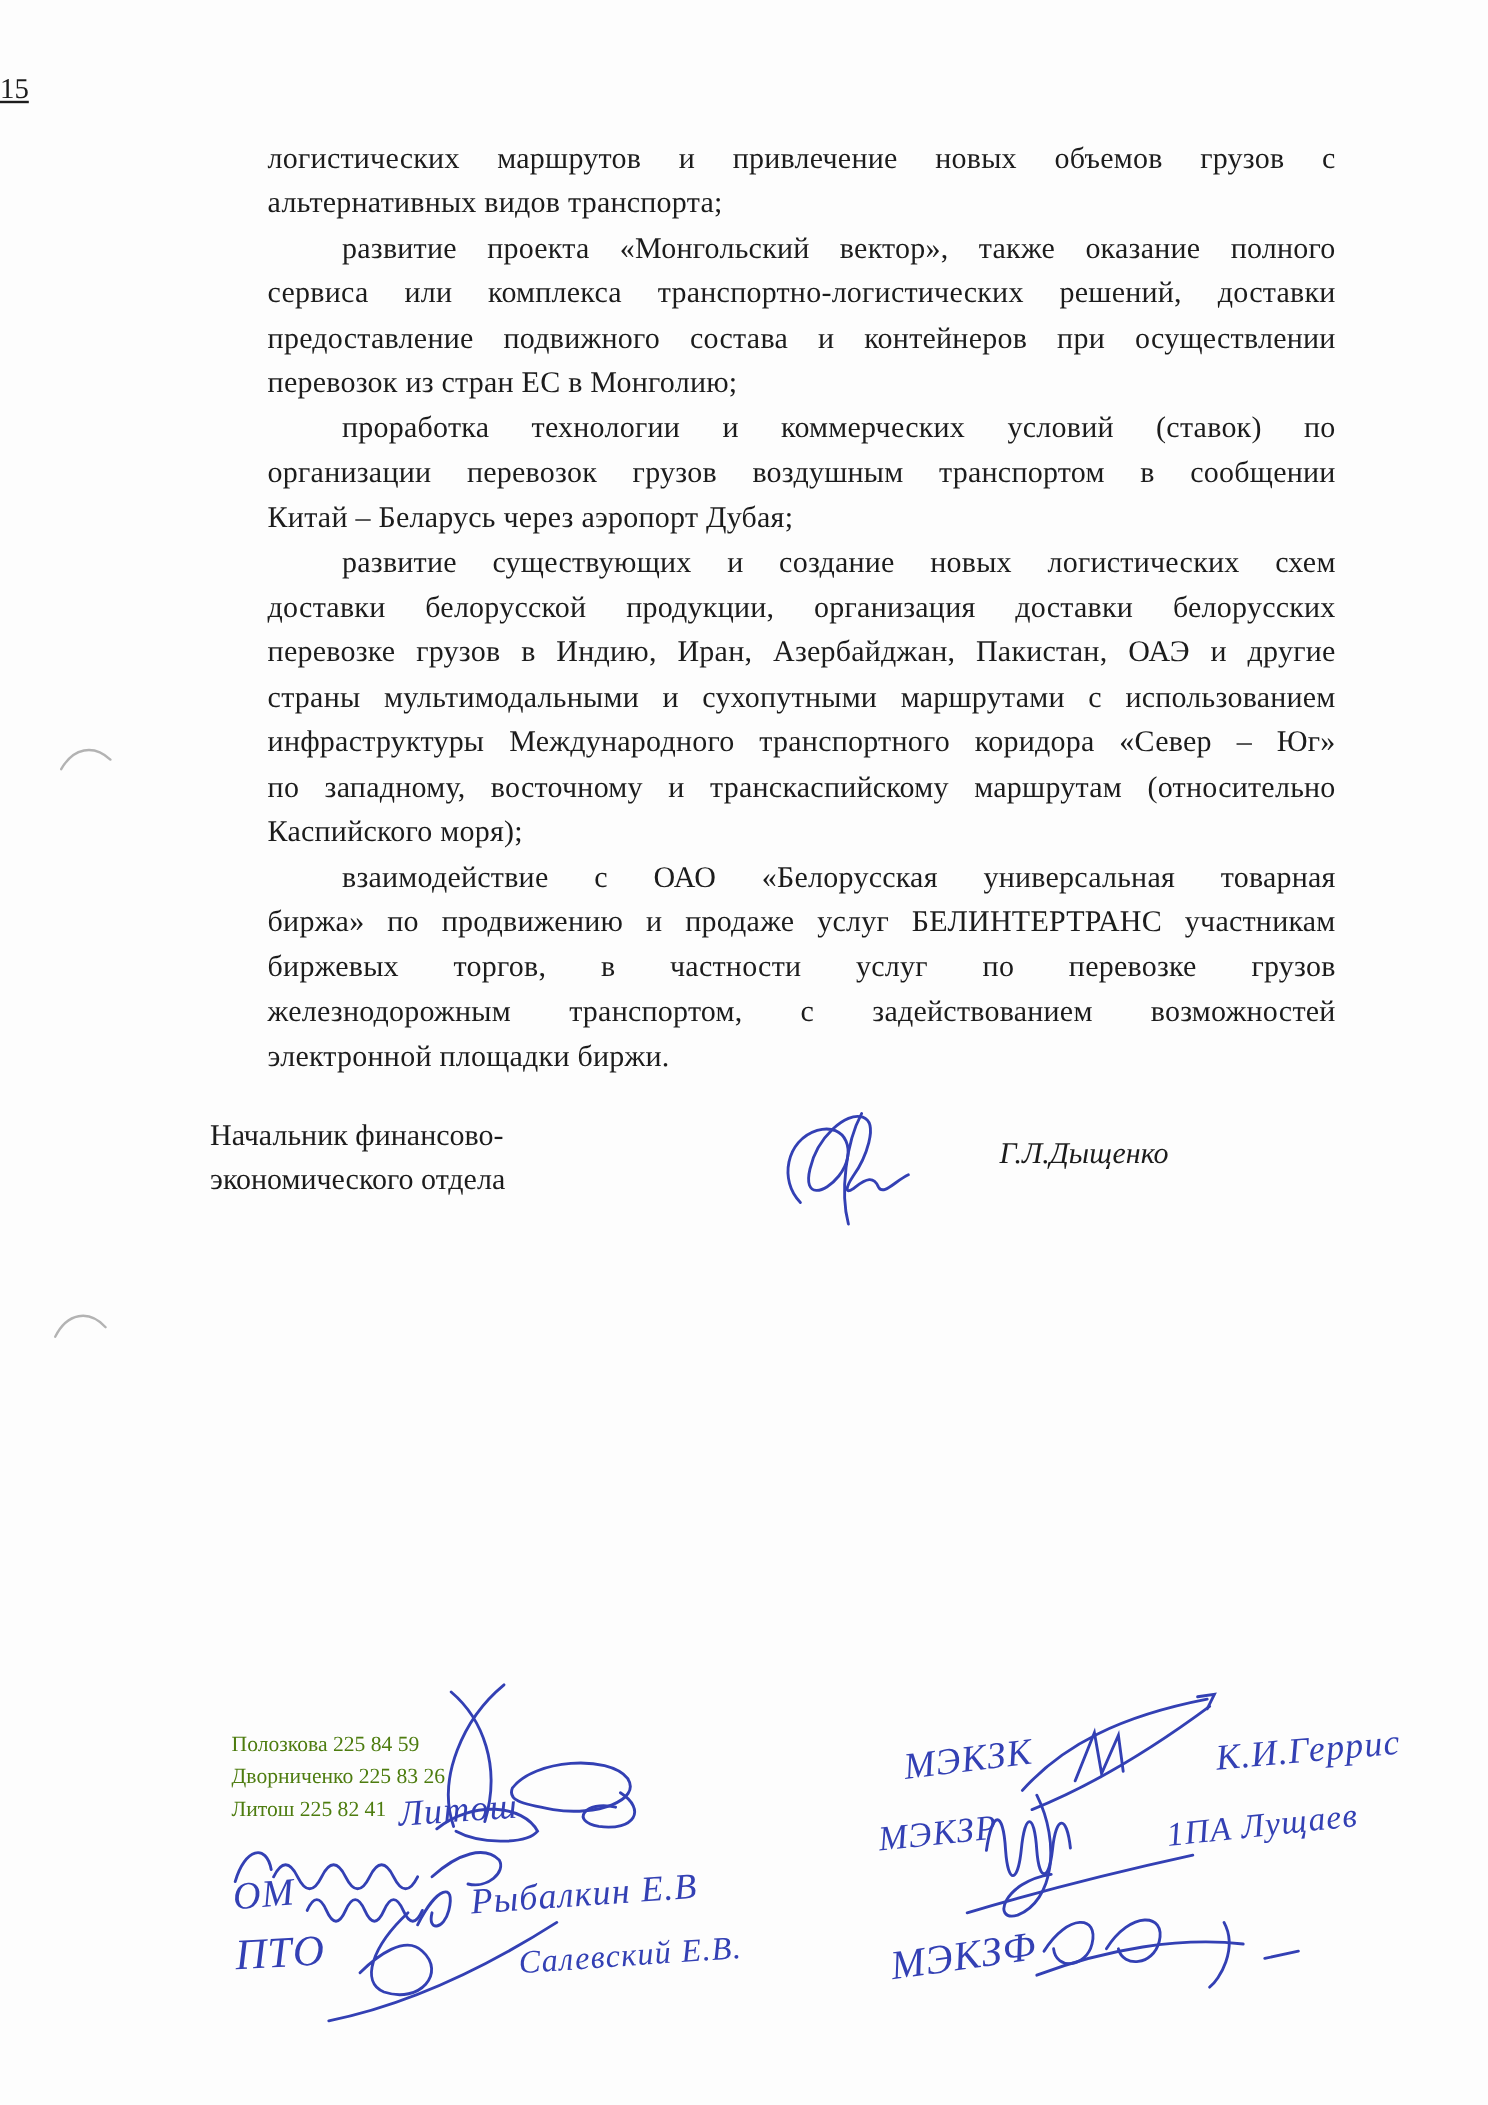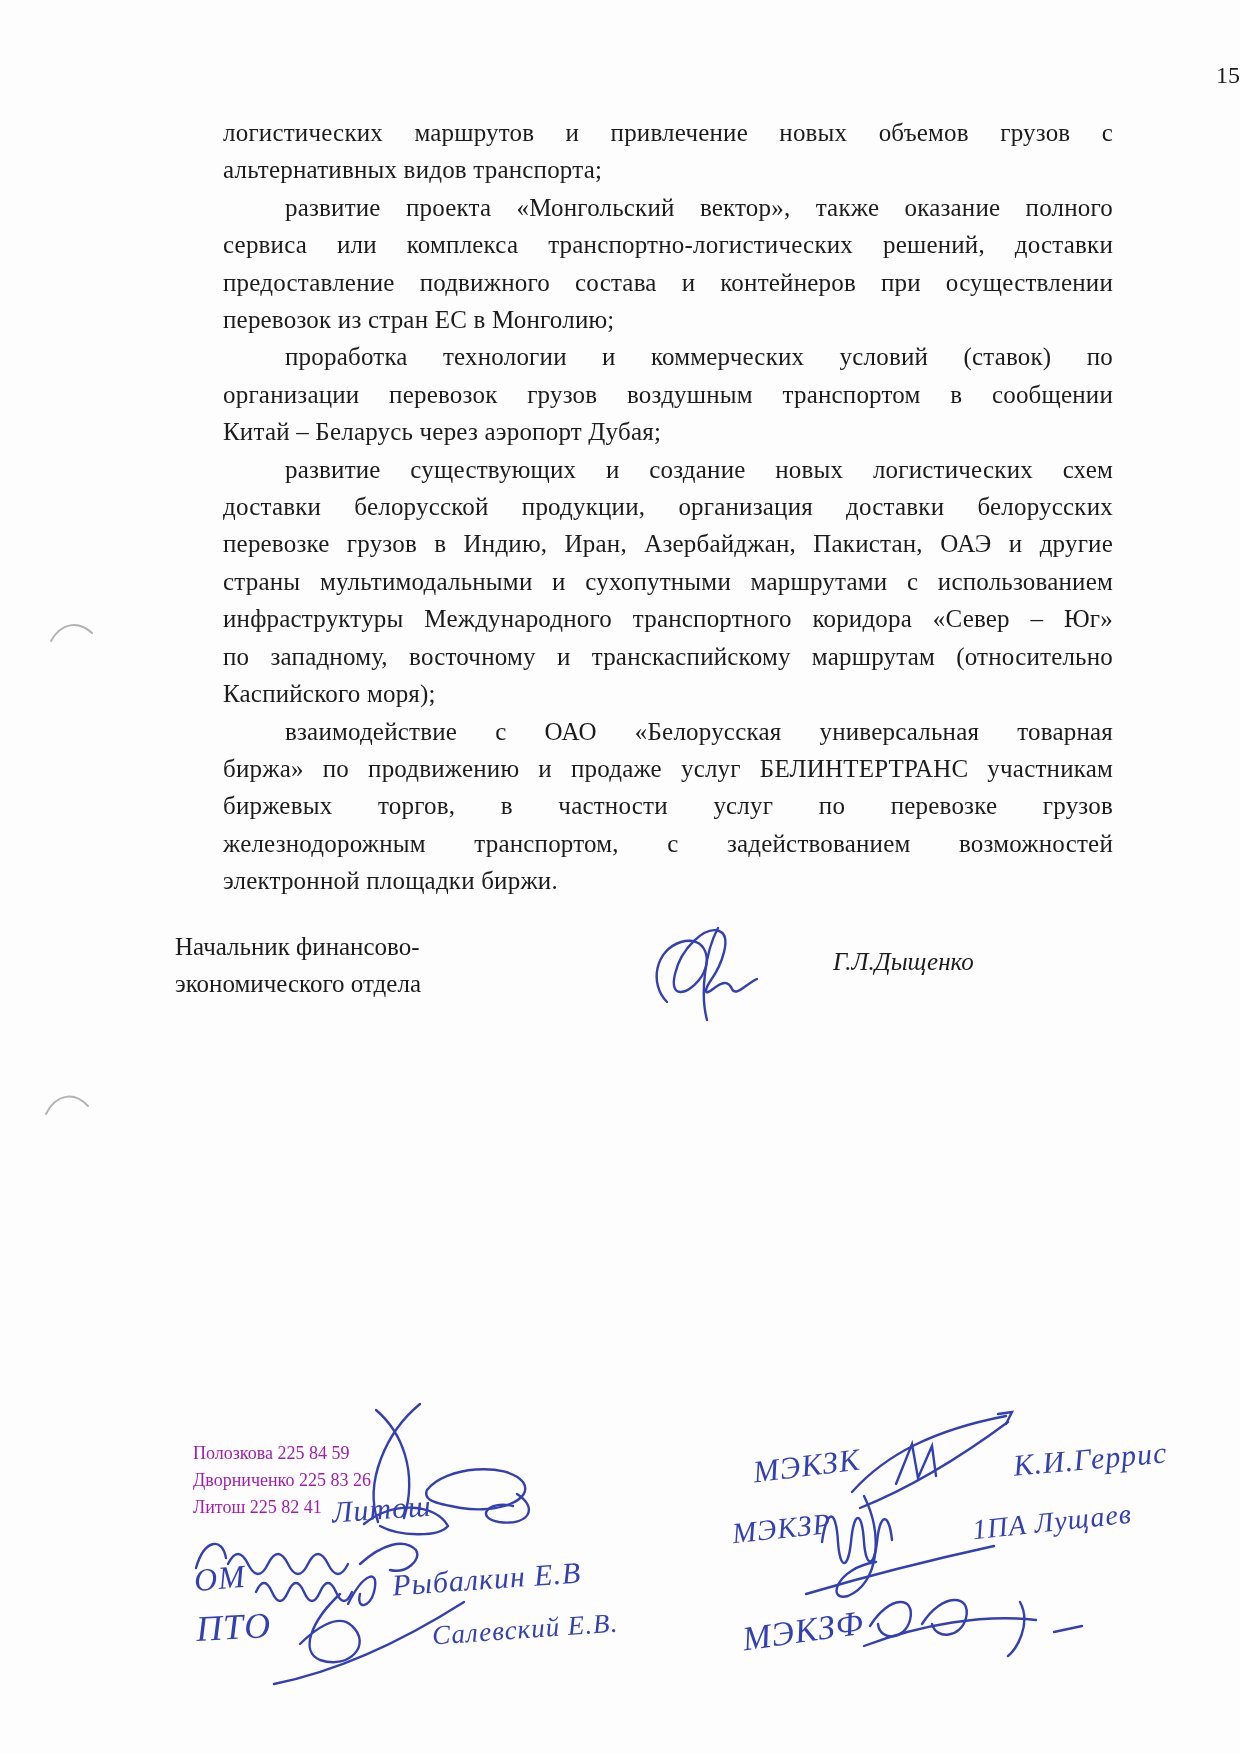--- a/index.html
+++ b/index.html
@@ -3,40 +3,40 @@
 <meta charset="utf-8">
 <style>
   html,body { margin:0; padding:0; background:#e8e8e8; }
   .page {
     position:relative; width:1240px; height:1754px;
     background:#fdfdfd; overflow:hidden;
     font-family:"Liberation Serif", serif; color:#1c1c1c;
   }
   .page-number {
     position:absolute; top:62px; left:0; width:1240px;
-    text-align:right; font-size:24px;
+    text-align:left; font-size:24px;text-decoration:underline;
   }
   .body-text {
     position:absolute; top:114px; left:175px; width:890px;
     font-size:25px; line-height:37.4px; letter-spacing:0.2px;margin-left:48px;
   }
   .para { margin:0; }
   .line { display:block; text-align:justify; white-space:normal; }
   .line.stretch { text-align-last:justify; }
   .line.indent { text-indent:62px; }
   .sig-title {
     position:absolute; left:175px; top:928px;
     font-size:25px; line-height:37px;
   }
   .sig-name {
     position:absolute; left:833px; top:948px; font-size:25px;font-style:italic;
   }
   .contacts {
     position:absolute; left:193px; top:1440px;
-    font-size:18px; line-height:27px; color:#a21caf;
+    font-size:18px; line-height:27px; color:#4d7c0f;
   }
   .hw {
     position:absolute; color:#3340b4;
     font-family:"Liberation Serif", serif; font-style:italic;
     letter-spacing:1px; white-space:nowrap;
   }
   .ink { position:absolute; }
   .ink path { fill:none; stroke:#3340b4; stroke-width:2.4; stroke-linecap:round; }
   .pencil path { fill:none; stroke:#b3b3b3; stroke-width:2; stroke-linecap:round; }
 </style>

